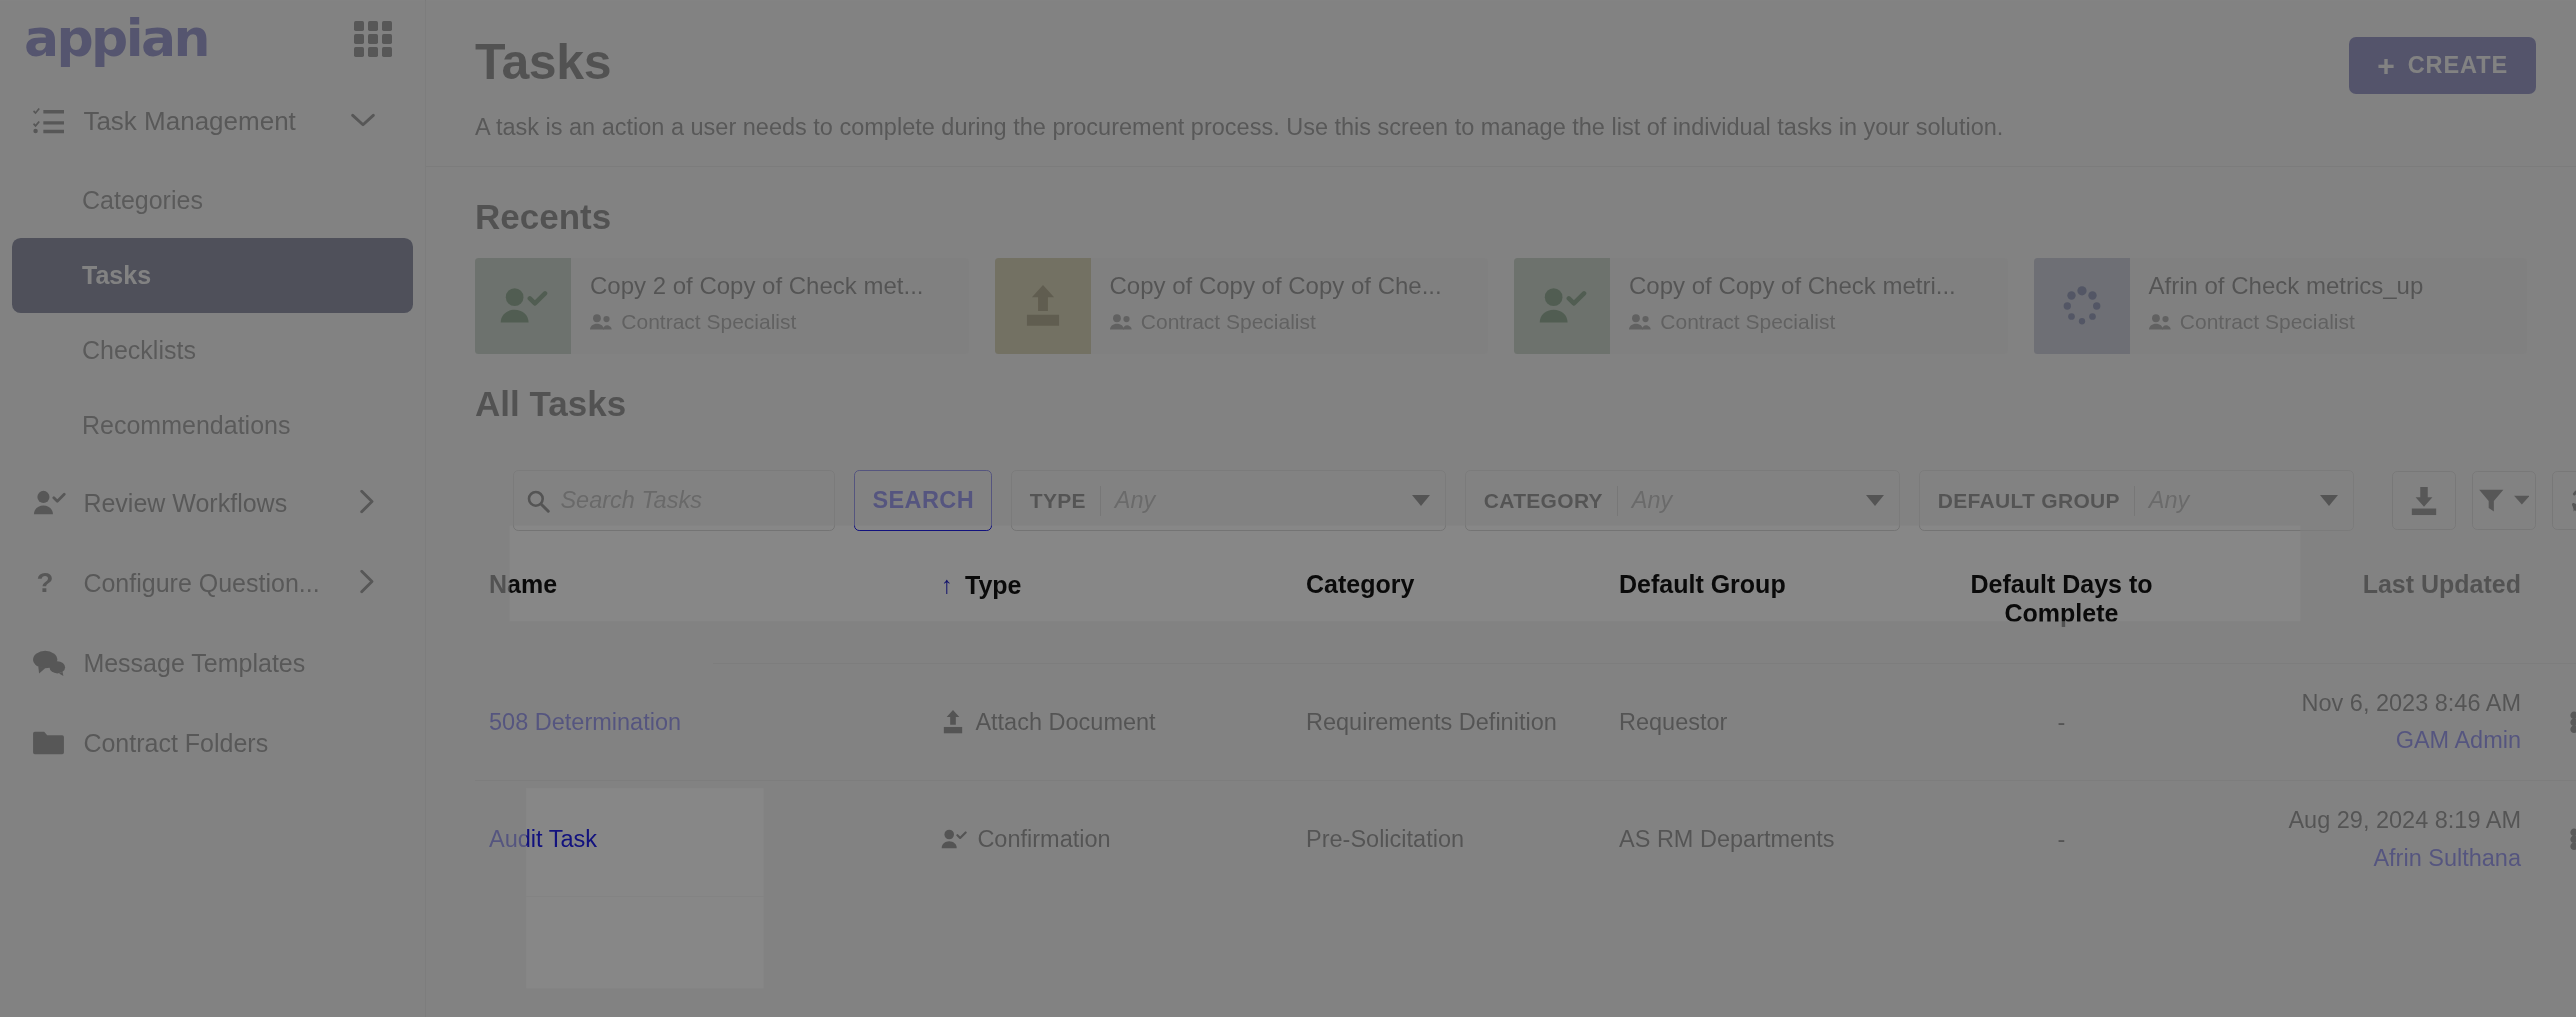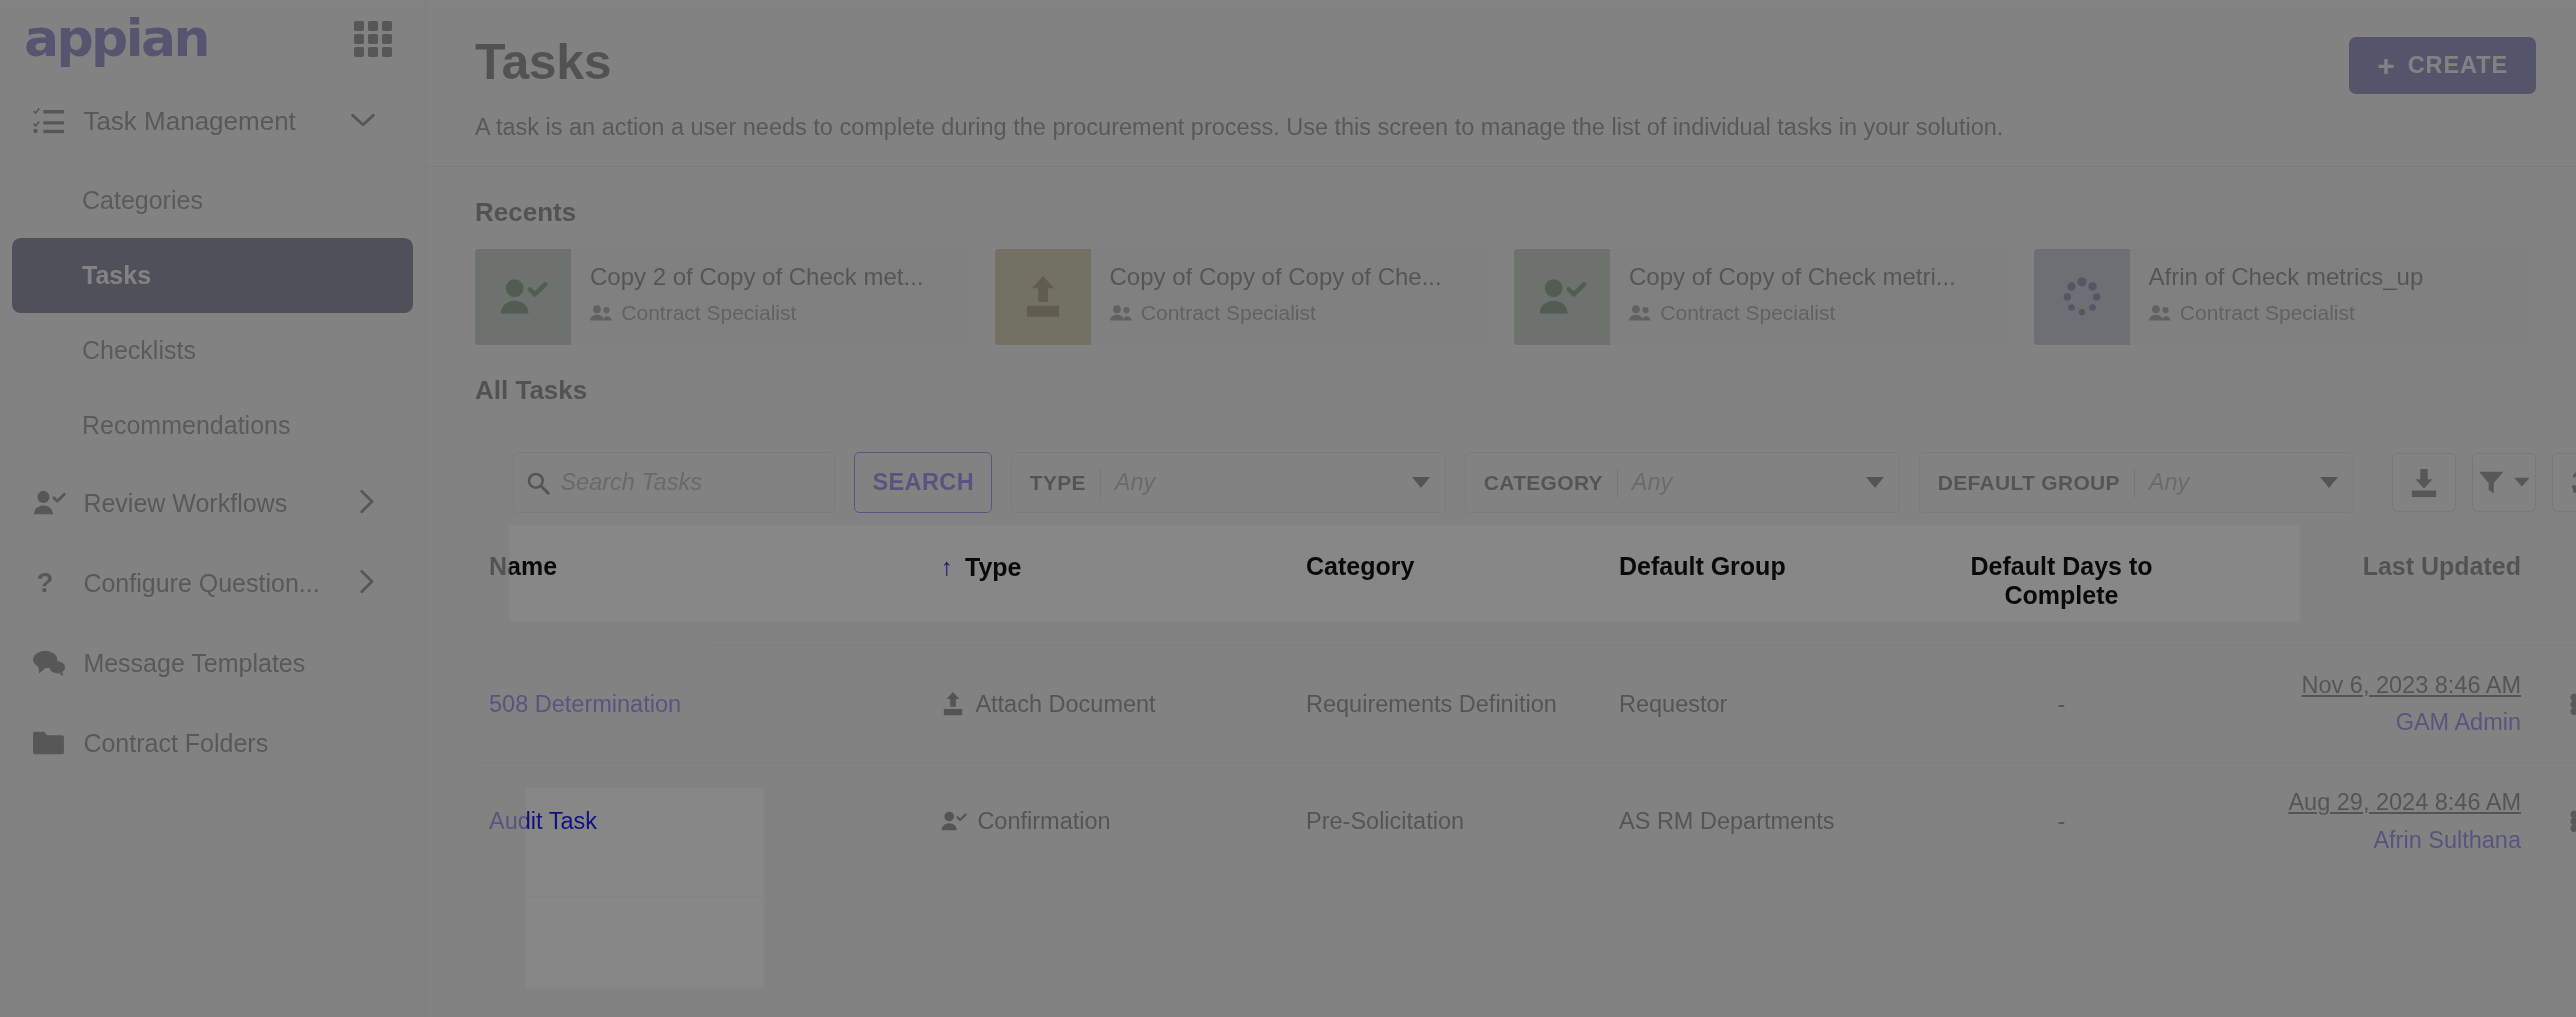--- a/index.html
+++ b/index.html
@@ -59,21 +59,21 @@
   .page-sub { margin-top: 22.6px; font-size: 23.5px; color: #2f2f2f; }
   .head-rule { position:absolute; left:0; right:0; bottom:0; height:0.9px; background:#e2e2e2; }
   .create-btn {
     position: absolute; right: 40px; top: 37px;
     background: #1d1d8f; color: #fff; border: none; border-radius: 7px;
     height: 57px; padding: 0 28px; font-size: 23.5px; font-weight: bold;
     letter-spacing: 0.9px; display: flex; align-items: center; gap: 12px; cursor: pointer;
   }
   .plus { font-size: 30px; font-weight: bold; line-height: 1; }
 
-  .section-title { font-size: 26px; font-weight: bold; color: #111; padding: 30px 0 0 49px; }
+  .section-title { font-size: 35px; font-weight: bold; color: #111; padding: 30px 0 0 49px; }
 
   
   .recents { display: flex; gap: 26px; padding: 21px 49px 0 49px; }
   .rec-card {
     flex: 1 1 0; display: flex; align-items: stretch; height: 96px;
     background: #f6f6f6; border-radius: 3.5px; overflow: hidden; cursor: pointer;
   }
   .rec-thumb { width: 96px; flex: 0 0 96px; display:flex; align-items:center; justify-content:center; }
   .rec-body { padding: 14px 0 0 19px; overflow: hidden; }
   .rec-name { font-size: 24px; color: #1d1d1d; white-space: nowrap; }
@@ -133,21 +133,21 @@
   .c-type { width: 365px; text-align: left; }
   .c-cat  { width: 313px; text-align: left; }
   .c-grp  { width: 313px; text-align: left; }
   .c-days { width: 287px; text-align: center; }
   .c-upd  { width: 330px; text-align: right; }
   .c-menu { width: 78px; text-align: center; }
   th.c-type { text-align: left; }
   .sortwrap { display:inline-flex; align-items:center; gap: 12px; }
   .sort-arrow { color: #2222cc; font-size: 24px; font-weight: bold; line-height: 1; }
   .link { color: #2222ee; cursor: pointer; }
-  .upd-date { color: #1b1b1b; text-decoration: underline; }
+  .upd-date { color: #1b1b1b; }
   .upd-user { color: #2222ee; margin-top: 10.4px; cursor: pointer; }
   .typecell { display: flex; align-items: center; gap: 10.4px; }
   .kebab { font-size: 26px; letter-spacing: 0; color:#333; line-height: 7px; cursor: pointer; }
   .kebab b { display:block; }
 
   
   .hl-cell { position: relative; }
   .hl-cell .hl {
     position: absolute; left: -14px; top: -0.9px; width: 252px; height: calc(100% + 0.9px);
     background: #fff; z-index: 0;
@@ -487,21 +487,21 @@
                     <path fill="#1b1b1b" d="M1 28c0-6 5-10 11-10s11 4 11 10z"></path>
                     <path d="M24 9l4 4 8-8" stroke="#1b1b1b" stroke-width="3.2" fill="none" stroke-linecap="round" stroke-linejoin="round"></path>
                   </svg>
                 <span>Confirmation</span>
               </span>
             </td>
             <td class="c-cat">Pre-Solicitation</td>
             <td class="c-grp">AS RM Departments</td>
             <td class="c-days">-</td>
             <td class="c-upd">
-              <div class="upd-date">Aug 29, 2024 8:46 AM</div>
+              <div class="upd-date">Aug 29, 2024 8:19 AM</div>
               <div class="upd-user">Afrin Sulthana</div>
             </td>
             <td class="c-menu">
               <span class="kebab"><b>•</b><b>•</b><b>•</b></span>
             </td>
           </tr>
         </tbody>
       </table>
     </div>
   </div>

